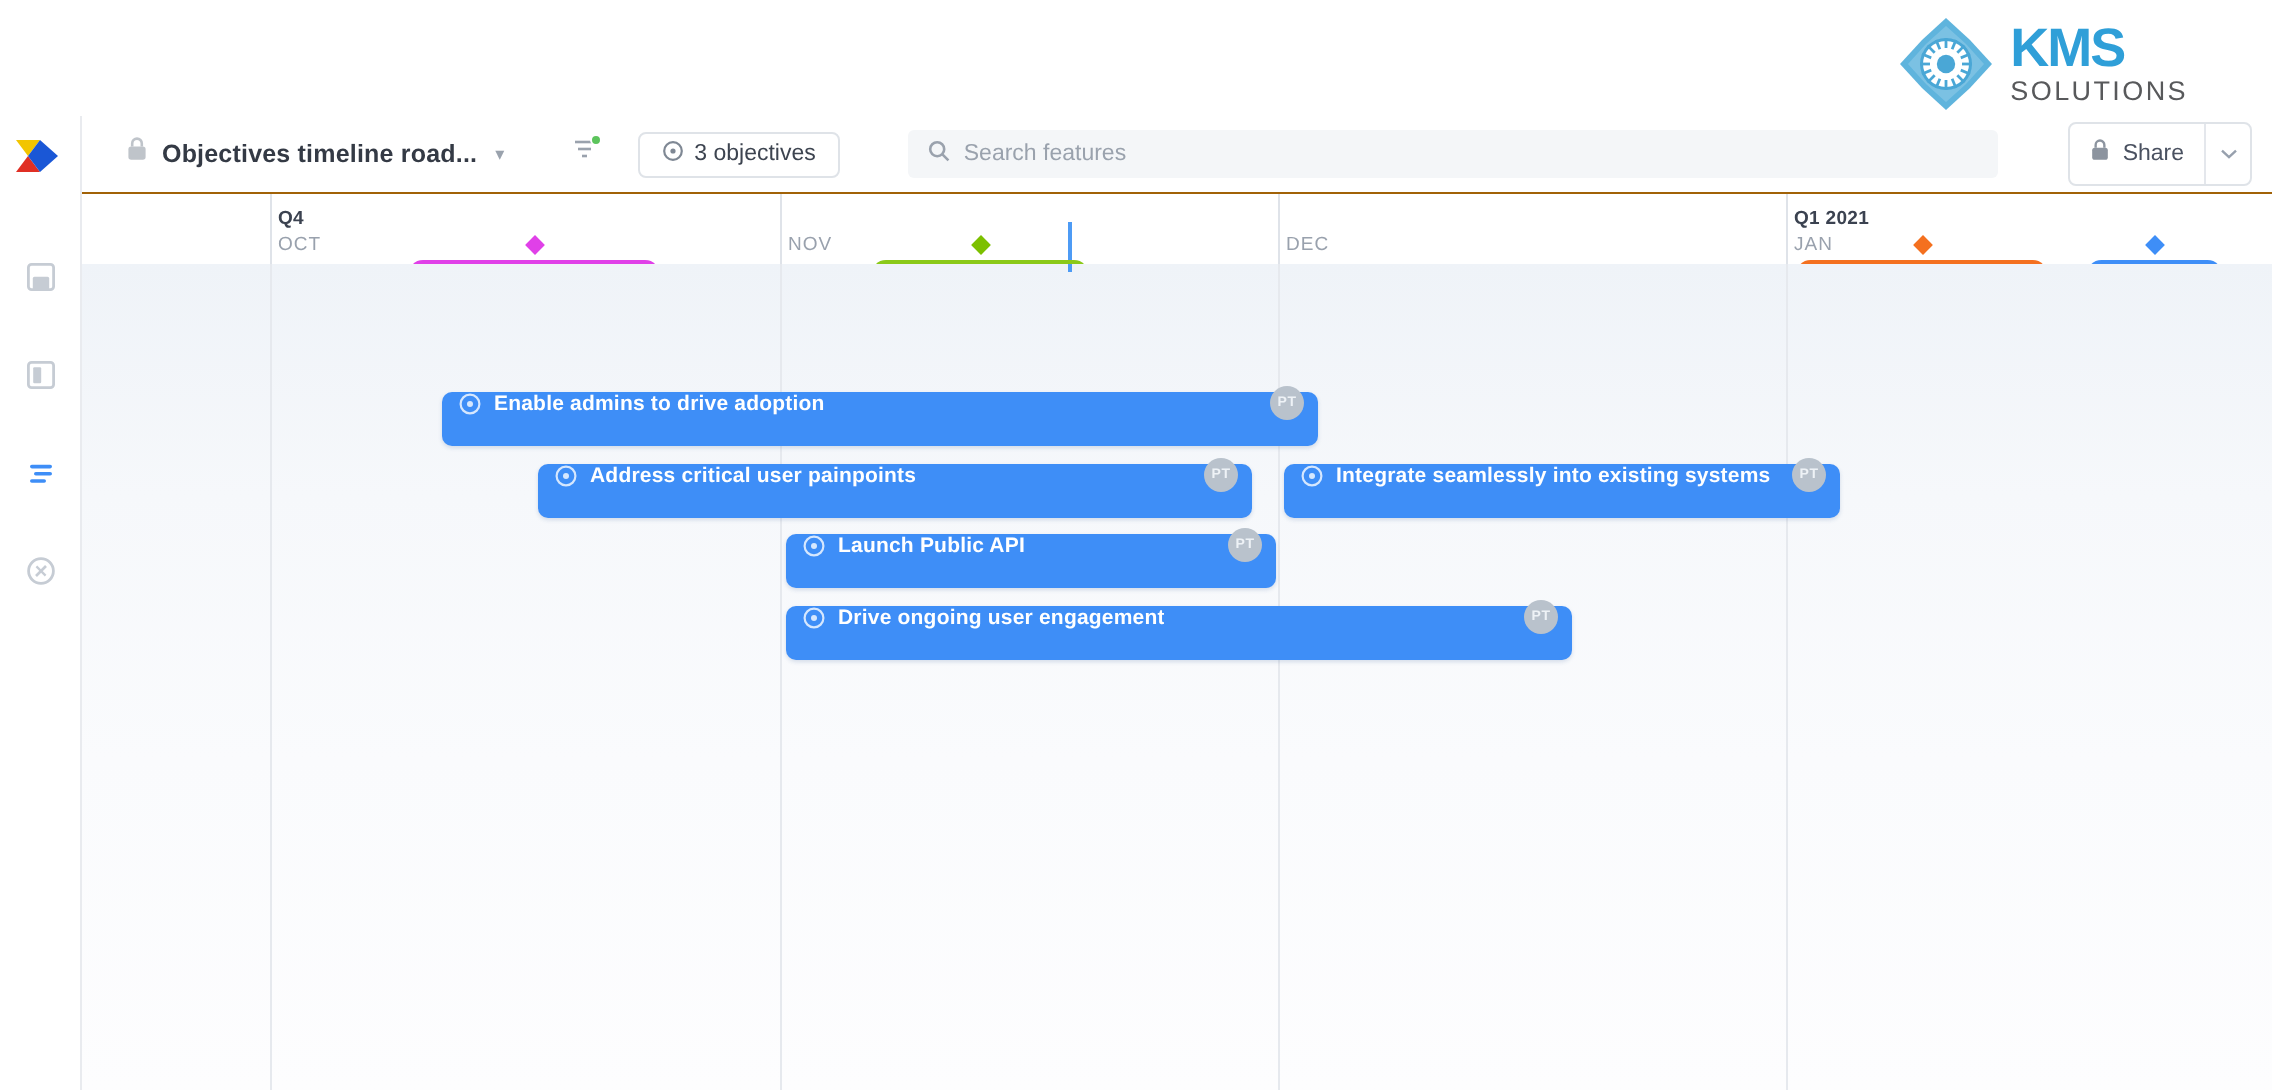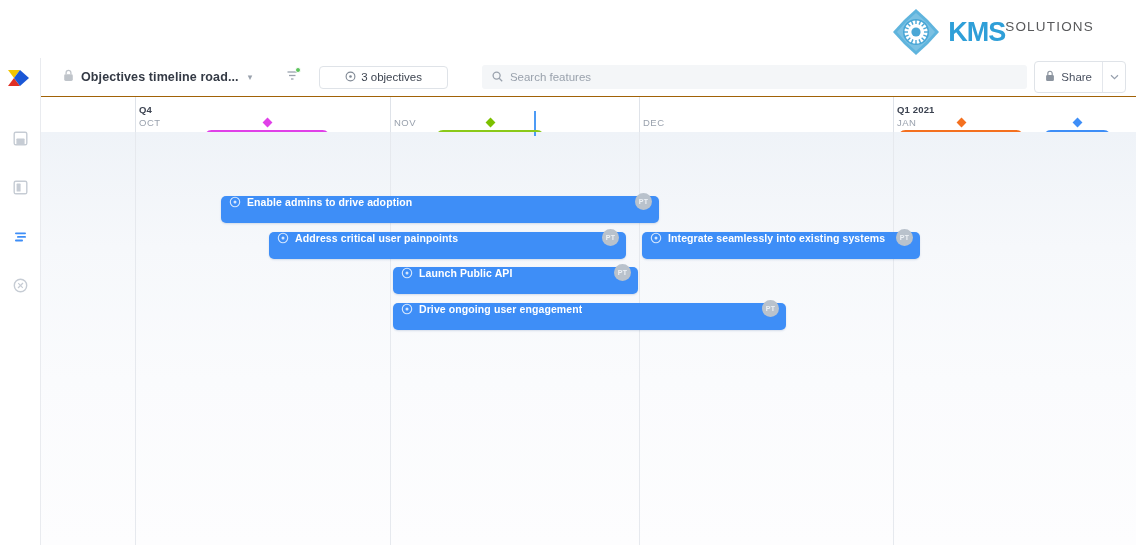--- a/index.html
+++ b/index.html
@@ -11,21 +11,21 @@
   }
 
   #app { position: relative; width: 1136px; height: 545px; background: #fff; }
 
   
   .kms-logo {
     position: absolute; top: 8px; right: 42px;
     display: flex; align-items: center; gap: 8px;
   }
   .kms-mark { width: 48px; height: 48px; position: relative; }
-  .kms-text { display: flex; flex-direction: row; line-height: 1; }
+  .kms-text { display: flex; flex-direction: column; line-height: 1; }
   .kms-title {
     font-size: 27px; font-weight: 700; letter-spacing: -1px;
     color: #2f9fd8; font-family: "Liberation Sans", sans-serif;
   }
   .kms-sub {
     font-size: 13.5px; font-weight: 400; letter-spacing: 1.2px;
     color: #58595b; margin-top: 1px;
   }
 
   
@@ -56,21 +56,21 @@
   .caret-small { color: #9aa2ad; font-size: 9px; margin-left: 2px; }
 
   .filter-ico { position: relative; margin-left: 34px; cursor: pointer; }
   .filter-dot {
     position: absolute; top: -1px; right: -2px; width: 6px; height: 6px;
     border-radius: 50%; background: #5cc45c; border: 1px solid #fff;
   }
 
   .obj-pill {
     margin-left: 20px; height: 23px; border: 1px solid #dfe3e8; border-radius: 4px;
-    display: flex; align-items: center; gap: 5px; padding: 0 25px;
+    display: flex; align-items: center; gap: 5px; padding: 0 11px;
     font-size: 11.5px; color: #3d4450; background: #fff; cursor: pointer;
   }
 
   .search-box {
     margin-left: 34px; height: 24px; width: 545px; background: #f4f6f8;
     border-radius: 3px; display: flex; align-items: center; gap: 7px; padding: 0 10px;
     cursor: text;
   }
   .search-box input {
     border: 0; outline: 0; background: transparent; font-size: 11.5px;

